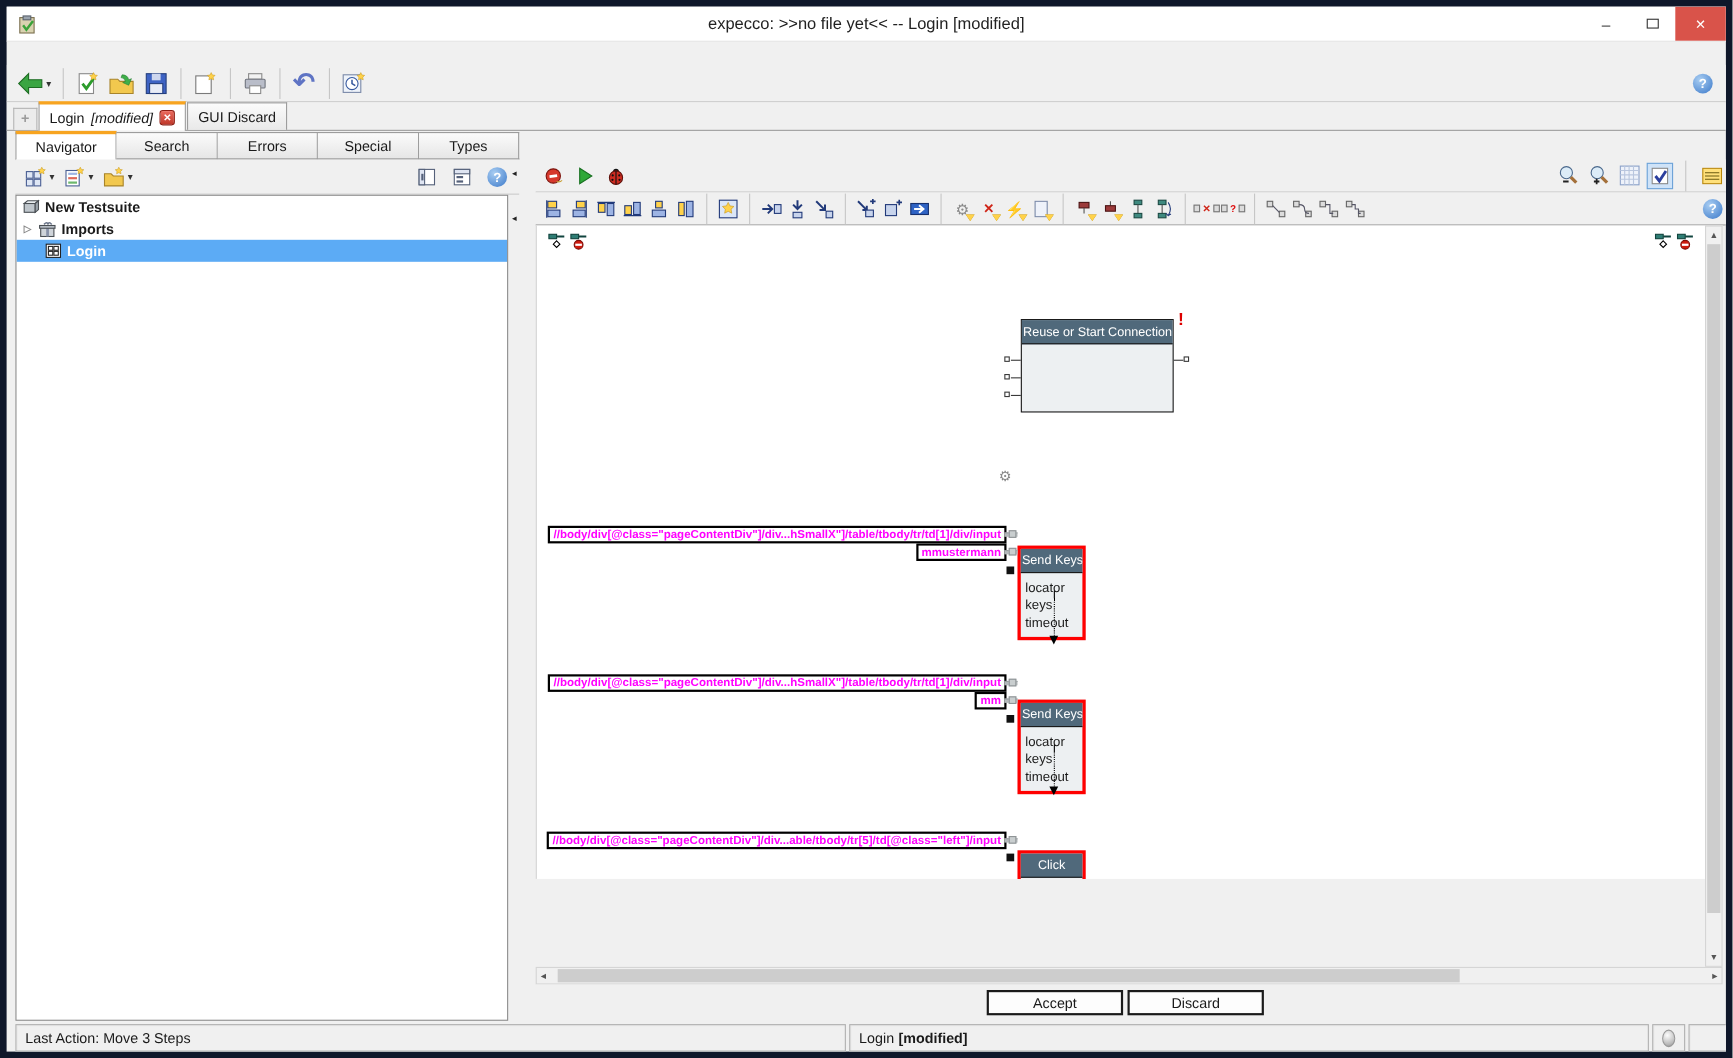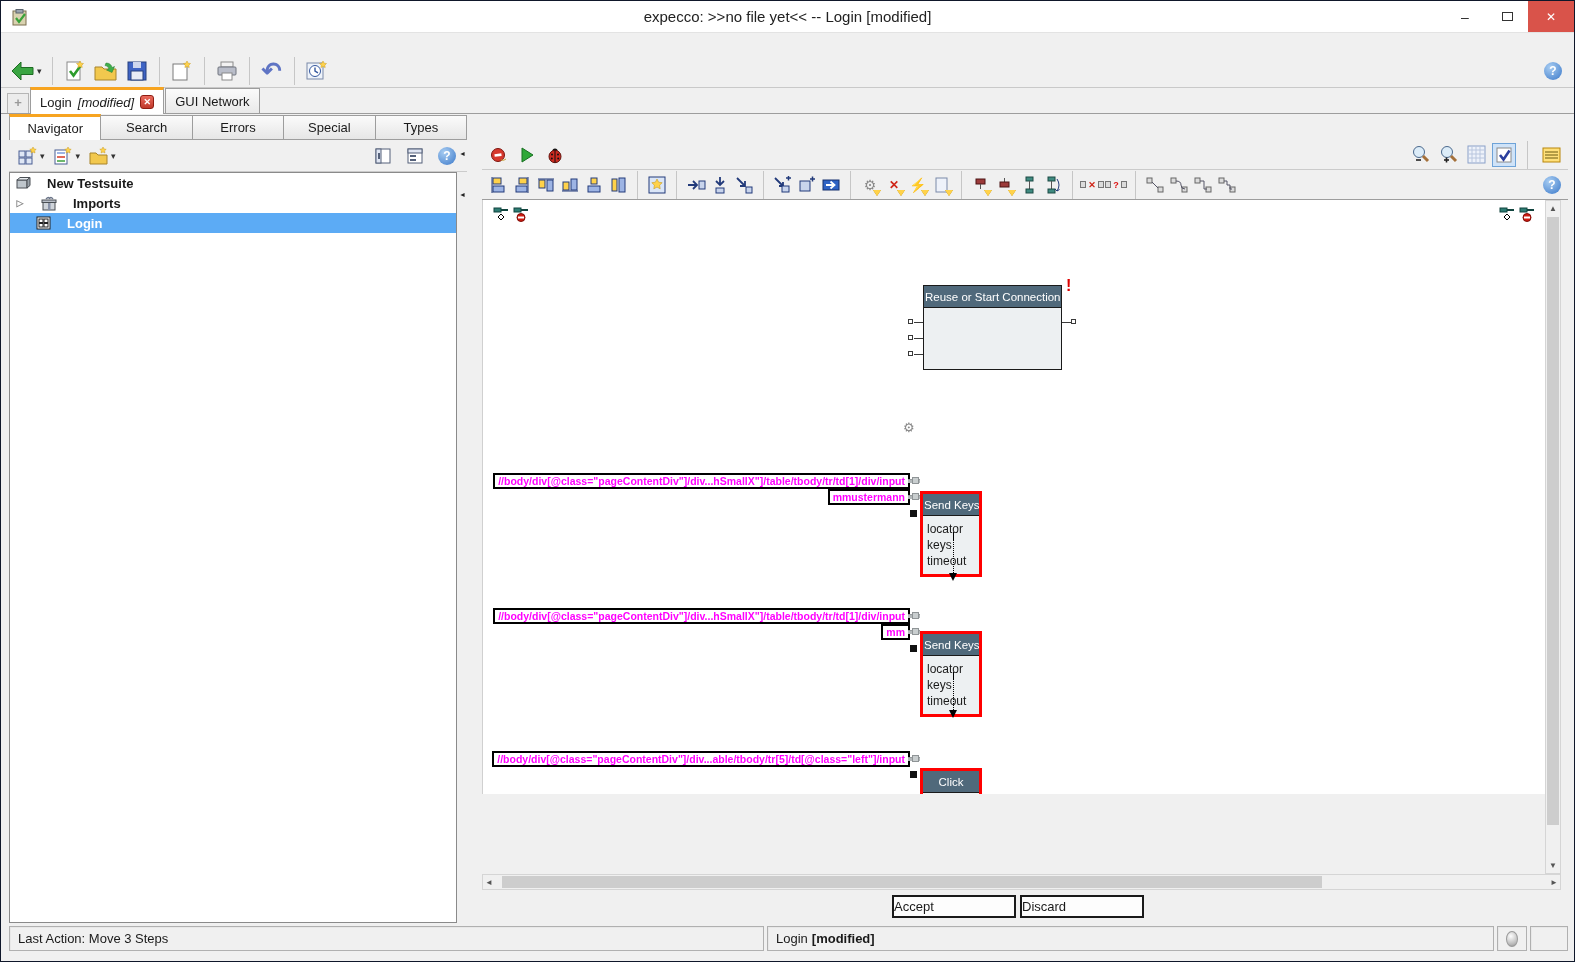--- a/index.html
+++ b/index.html
@@ -1,18 +1,18 @@
 <!DOCTYPE html>
 <html><head>
 <meta charset="utf-8">
 <style>
   * { box-sizing: border-box; margin:0; padding:0; }
   html,body { background:#8a8a8a; }
   body { font-family:"Liberation Sans", sans-serif; font-size:13px; color:#1a1a1a; }
-  #win { position:relative; width:1575px; height:962px; background:#f0f0f0; border:1px solid #0f172a; overflow:hidden;padding-left:40px; }
+  #win { position:relative; width:1575px; height:962px; background:#f0f0f0; border:6px solid #0f172a; overflow:hidden;padding-left:40px; }
 
   
   .titlebar { position:absolute; left:0; top:0; right:0; height:32px; background:#fff; border-bottom:1px solid #e3e3e3; }
   .app-logo { position:absolute; left:10px; top:7px; }
   .title-text { position:absolute; left:0; right:0; top:0; height:32px; line-height:32px; text-align:center; font-size:15px; color:#222; }
   .win-controls { position:absolute; right:0; top:0; height:31px; display:flex; }
   .win-btn { width:42px; height:31px; display:flex; align-items:center; justify-content:center; font-size:14px; color:#333; }
   .win-btn.close { width:46px; background:#d9534a; color:#fff; font-size:12px; }
   .max-glyph { width:11px; height:9px; border:1.5px solid #333; display:inline-block; }
 
@@ -41,21 +41,21 @@
   .lpanel { position:absolute; left:8px; top:113px; width:458px; height:809px; }
   .rpanel { position:absolute; left:481px; top:113px; width:1086px; height:809px; }
 
   .ptabs { position:absolute; left:0; top:0; right:0; height:26px; display:flex; border-bottom:1px solid #9d9d9d; }
   .ptab { flex:1; height:25px; margin-top:1px; border:1px solid #9d9d9d; border-left-width:0; background:linear-gradient(#fbfbfb,#e6e6e6); text-align:center; line-height:23px; font-size:13px; }
   .ptab:first-child { border-left-width:1px; }
   .ptab.active { background:#fff; border-top:3px solid #f7a420; margin-top:0; height:27px; border-bottom:1px solid #fff; }
 
   .lp-toolbar { position:absolute; left:0; top:26px; right:0; height:32px; background:#f0f0f0; border-bottom:1px solid #cbcbcb; display:flex; align-items:center; padding:0 5px; gap:2px; }
   .tree { position:absolute; left:0; top:58px; right:10px; bottom:0; background:#fff; border:1px solid #8a8a8a; overflow:hidden; }
-  .trow { display:flex; align-items:center; gap:16px; height:20px; padding-left:5px; font-weight:bold; font-size:13px; }
+  .trow { display:flex; align-items:center; gap:5px; height:20px; padding-left:5px; font-weight:bold; font-size:13px; }
   .trow.sel { background:#5cabf5; color:#fff; padding-left:26px; }
   .tri { font-size:9px; color:#888; width:10px; text-align:center; }
   .split-arrows { position:absolute; right:0px; top:30px; width:9px; height:120px; display:flex; flex-direction:column; align-items:center; gap:34px; padding-top:6px; color:#222; font-size:7px; }
 
   
   .rp-tb1 { position:absolute; left:0; top:26px; right:0; height:30px; background:#f0f0f0; border-bottom:1px solid #cbcbcb; display:flex; align-items:center; padding:0 5px; gap:4px; }
   .rp-tb2 { position:absolute; left:0; top:56px; right:0; height:30px; background:#f0f0f0; border-bottom:1px solid #9d9d9d; display:flex; align-items:center; padding:0 4px; }
   .ico { width:24px; height:24px; display:flex; align-items:center; justify-content:center; position:relative; }
   .ico.active-tool { background:#cfe3f8; border:1px solid #6ea3d8; }
   .glyph-red { color:#cf2518; font-weight:bold; font-size:12px; }
@@ -72,21 +72,21 @@
   .vscroll { position:absolute; left:1063px; top:86px; width:16px; height:674px; background:#f0f0f0; border:1px solid #d5d5d5; }
   .vthumb { position:absolute; left:1px; top:16px; width:12px; height:608px; background:#cdcdcd; }
   .sarrow { color:#555; font-size:8px; text-align:center; display:block; height:15px; line-height:15px; }
   .vscroll .down { position:absolute; bottom:0; left:0; right:0; }
   .hscroll { position:absolute; left:0; top:760px; width:1079px; height:16px; background:#f0f0f0; border:1px solid #d5d5d5; }
   .hthumb { position:absolute; left:19px; top:1px; width:820px; height:12px; background:#cdcdcd; }
   .hscroll .left { position:absolute; left:2px; top:0; }
   .hscroll .right { position:absolute; right:2px; top:0; }
 
   .footer { position:absolute; left:0; top:776px; width:1079px; height:33px; background:#f0f0f0; }
-  .fbtn { position:absolute; top:5px; width:124px; height:23px; background:#fdfdfd; border:2px solid #1a1a1a; text-align:left; line-height:19px; font-size:13px; }
+  .fbtn { position:absolute; top:5px; width:124px; height:23px; background:#fdfdfd; border:2px solid #1a1a1a; text-align:center; line-height:19px; font-size:13px; }
 
   
   .block { position:absolute; background:#edf0f2; border:1px solid #1a1a1a; }
   .block.sel { border:3px solid #ff0000;margin-top:48px; }
   .bh { background:#50697b; color:#fff; font-size:11.5px; height:22px; line-height:22px; text-align:center; white-space:nowrap; overflow:hidden; border-bottom:1px solid #1a1a1a; padding:0 1px; }
   .bb { padding-top:5px; position:relative; }
   .pinrow { font-size:12px; line-height:16px; padding-left:4px; white-space:nowrap; }
   .outpin { position:absolute; right:4px; top:5px; font-size:12px; line-height:16px; }
   .stub-line { position:absolute; height:1px; background:#3a3a3a; }
   .stub-sq { position:absolute; width:5px; height:5px; background:#fff; border:1px solid #3a3a3a; }
@@ -197,21 +197,21 @@
   </div>
 
   <div class="doctabs">
     <span class="plus-stub">+</span>
     <span class="dtab active">
       <span>Login</span>
       <span class="suffix">[modified]</span>
       <span class="tab-close">✕</span>
     </span>
     <span class="dtab">
-      <span>GUI Network</span>
+      <span>GUI Discard</span>
     </span>
   </div>
 
   <div class="lpanel">
     <div class="ptabs">
       <span class="ptab active">Navigator</span>
       <span class="ptab">Search</span>
       <span class="ptab">Errors</span>
       <span class="ptab">Special</span>
       <span class="ptab">Types</span>

